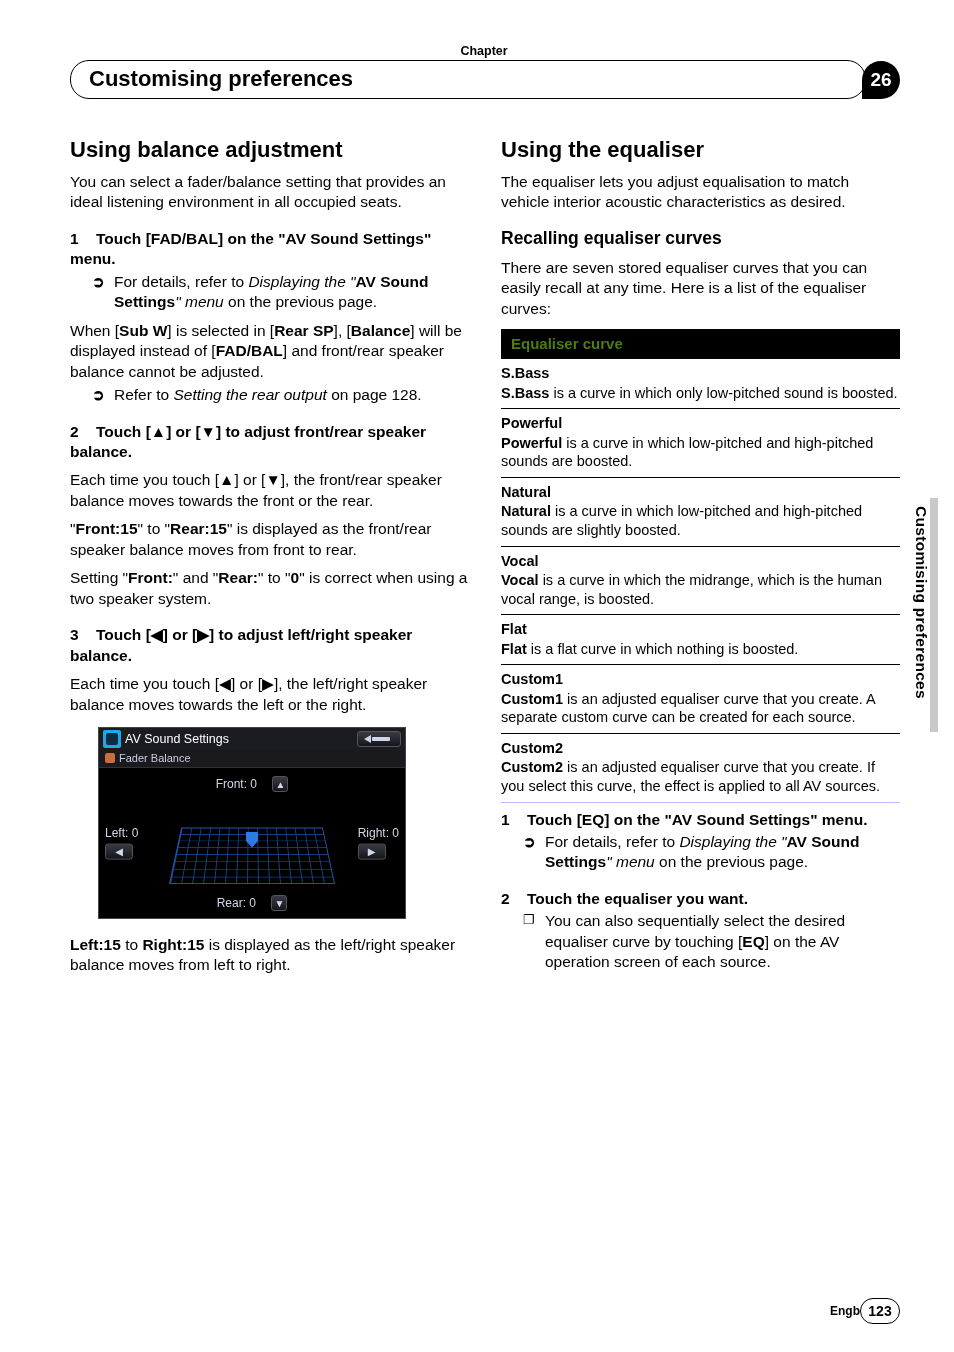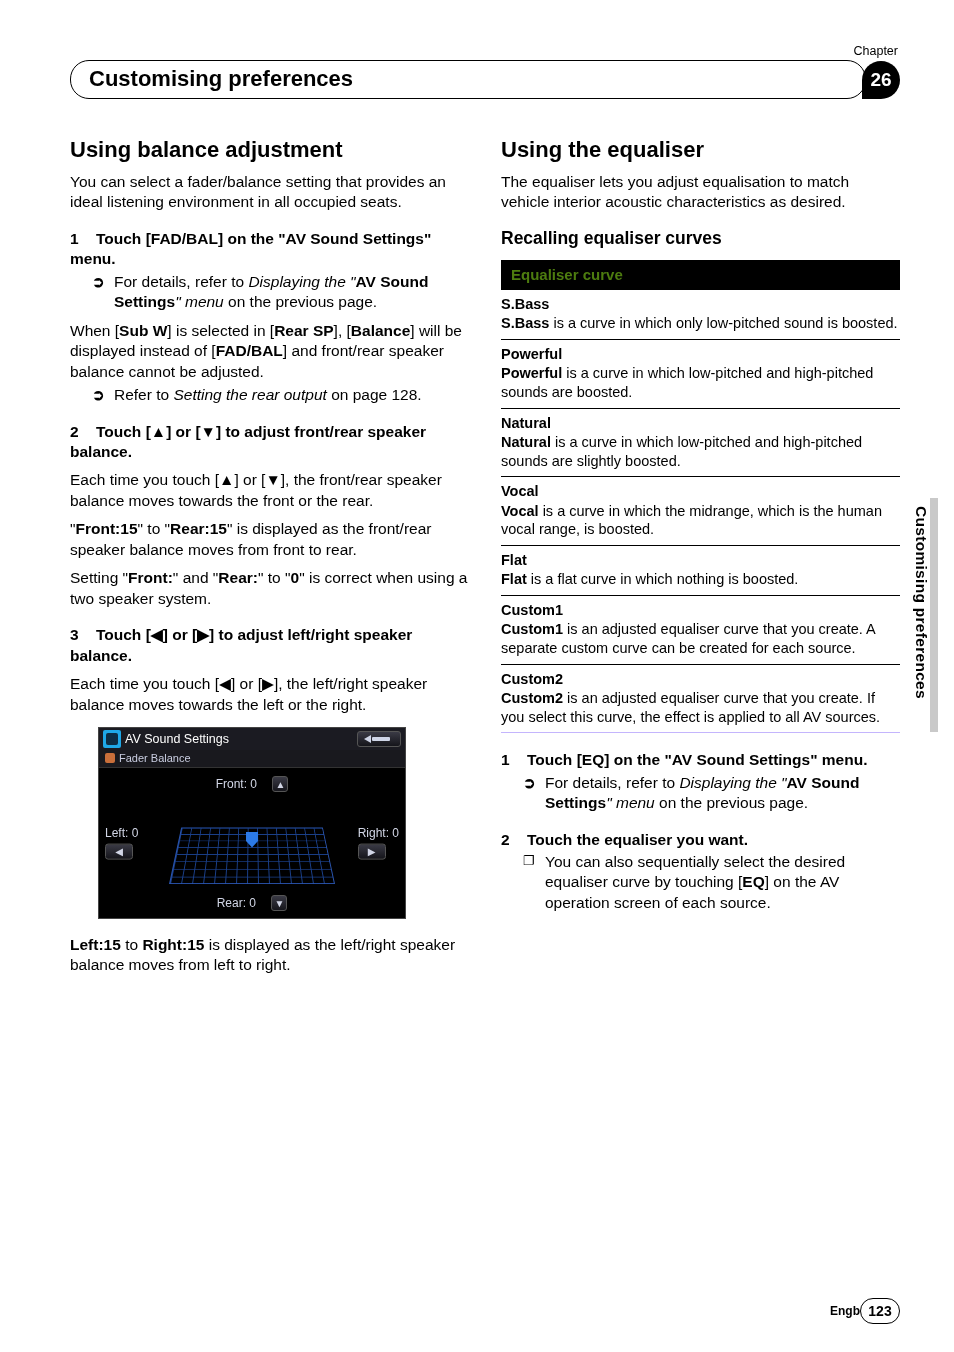--- a/index.html
+++ b/index.html
@@ -5,21 +5,21 @@
   * { box-sizing: border-box; margin: 0; padding: 0; }
   body {
     width: 954px;
     height: 1352px;
     font-family: Arial, Helvetica, sans-serif;
     color: #000;
     background: #fff;
     position: relative;
     padding: 44px 54px 40px 70px;
   }
-  .chapter-header { text-align: right; font-size: 12.5px; font-weight: normal; margin-bottom: 2px; padding-right: 2px; }
+  .chapter-header { text-align: center; font-size: 12.5px; font-weight: bold; margin-bottom: 2px; padding-right: 2px; }
   .header-row { display: flex; align-items: center; margin-bottom: 36px; }
   .header-pill {
     flex: 1;
     border: 1.6px solid #000;
     border-radius: 19px;
     padding: 5px 18px 6px;
     font-size: 22px;
     font-weight: bold;
     position: relative;
   }
@@ -211,35 +211,36 @@
     <p>
       <b>Left:15</b><span> to </span><b>Right:15</b><span> is displayed as the left/right speaker balance moves from left to right.</span>
     </p>
   </div>
 
   <div class="col">
     <h2>Using the equaliser</h2>
     <p>The equaliser lets you adjust equalisation to match vehicle interior acoustic characteristics as desired.</p>
 
     <h3>Recalling equaliser curves</h3>
+    <p>There are seven stored equaliser curves that you can easily recall at any time. Here is a list of the equaliser curves:</p>
 
     <div class="eq-table">
       <div class="eq-header">Equaliser curve</div>
       <div id="eq-rows">
           <div class="eq-row"><span class="rt">S.Bass</span><span><b>S.Bass</b><span> is a curve in which only low-pitched sound is boosted.</span></span></div>
           <div class="eq-row"><span class="rt">Powerful</span><span><b>Powerful</b><span> is a curve in which low-pitched and high-pitched sounds are boosted.</span></span></div>
           <div class="eq-row"><span class="rt">Natural</span><span><b>Natural</b><span> is a curve in which low-pitched and high-pitched sounds are slightly boosted.</span></span></div>
           <div class="eq-row"><span class="rt">Vocal</span><span><b>Vocal</b><span> is a curve in which the midrange, which is the human vocal range, is boosted.</span></span></div>
           <div class="eq-row"><span class="rt">Flat</span><span><b>Flat</b><span> is a flat curve in which nothing is boosted.</span></span></div>
           <div class="eq-row"><span class="rt">Custom1</span><span><b>Custom1</b><span> is an adjusted equaliser curve that you create. A separate custom curve can be created for each source.</span></span></div>
           <div class="eq-row"><span class="rt">Custom2</span><span><b>Custom2</b><span> is an adjusted equaliser curve that you create. If you select this curve, the effect is applied to all AV sources.</span></span></div>
         </div>
     </div>
 
-    <p class="step-head" style="margin-top:17px;">
+    <p class="step-head" style="margin-top:7px;">
       <span class="step-num">1</span><span>Touch [EQ] on the "AV Sound Settings" menu.</span>
     </p>
     <div class="hand-line">
       <span class="hand-icon">➲</span>
       <span class="hand-text">
         <span>For details, refer to </span><span class="italic">Displaying the </span><span class="italic">"</span><b>AV Sound Settings</b><span class="italic">" menu</span><span> on the previous page.</span>
       </span>
     </div>
 
     <p class="step-head">

